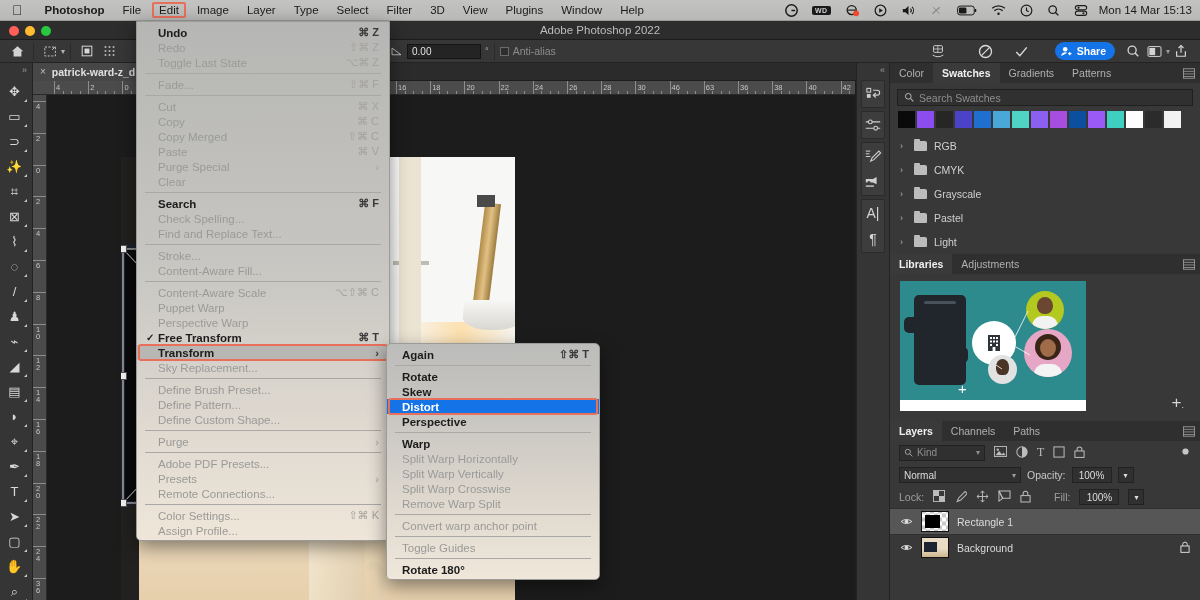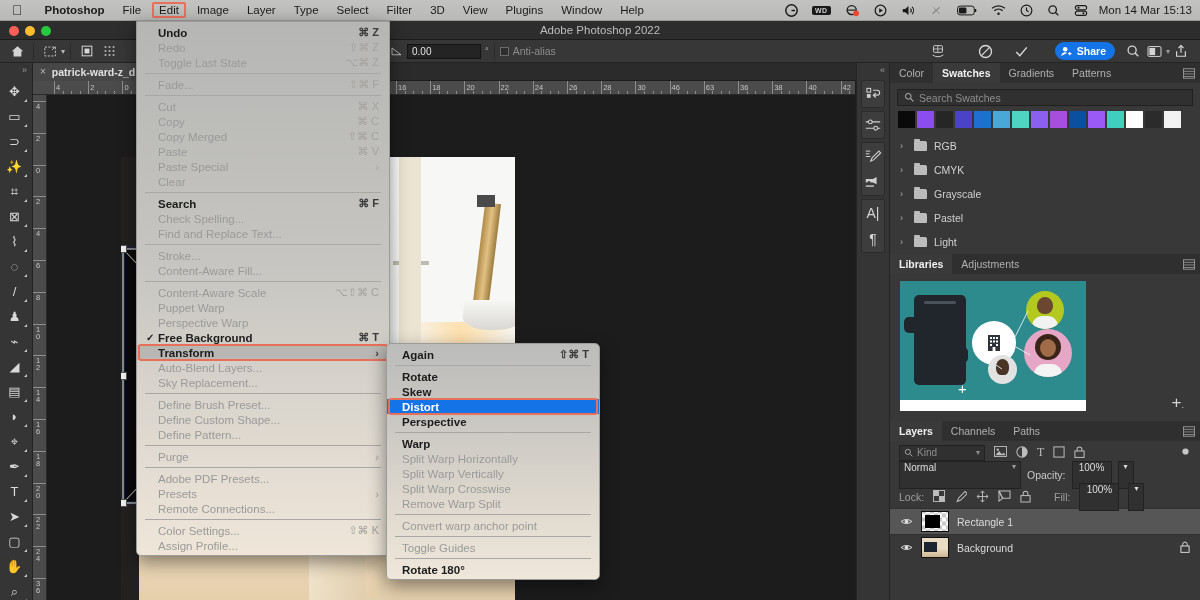--- a/index.html
+++ b/index.html
@@ -207,21 +207,21 @@
   }
   #librariesimg .av { position:absolute; border-radius:50%; overflow:hidden; }
   #librariesimg .whitebar { position:absolute; left:0; bottom:-6px; width:186px; height:11px; background:#fff; }
   #libplus { position:absolute; right:16px; bottom:8px; color:#d4d4d4; font-size:17px; }
 
   #layerstoolrow { display:flex; align-items:center; gap:9px; height:23px; padding:0 9px; color:#c2c2c2; }
   #kindbox { width:86px; height:16px; background:#303030; border:1px solid #222;
     display:flex; align-items:center; gap:4px; padding:0 4px; color:#8e8e8e; font-size:10px; }
   #blendrow { display:flex; align-items:center; gap:6px; height:22px; padding:0 9px; font-size:10.5px; color:#c8c8c8; }
   .selectbox {
-    background:#303030; border:1px solid #222; height:28px; display:flex; align-items:flex-start;
+    background:#303030; border:1px solid #222; height:16px; display:flex; align-items:center;
     justify-content:space-between; padding:0 4px; color:#ddd; font-size:10px; gap:6px;
   }
   #lockrow { display:flex; align-items:center; gap:9px; height:22px; padding:0 9px; font-size:10.5px; color:#bdbdbd; }
   .layerrow {
     height:26px; display:flex; align-items:center; gap:8px; padding:0 10px;
     border-top:1px solid #303030; font-size:10.5px; color:#dcdcdc;
   }
   .layerrow.sel { background:#565656; }
   .thumb { width:28px; height:21px; border:1px solid #111; background:#fff; position:relative; overflow:hidden; }
   .eye { width:13px; display:flex; justify-content:center; color:#ddd; }
@@ -1098,21 +1098,21 @@
     </div>
     <div class="mrow dim">
       <span>Copy Merged</span>
       <span class="key">⇧⌘ C</span>
     </div>
     <div class="mrow dim">
       <span>Paste</span>
       <span class="key">⌘ V</span>
     </div>
     <div class="mrow dim">
-      <span>Paste Special</span>
+      <span>Purge Special</span>
       <span class="key">›</span>
     </div>
     <div class="mrow dim">
       <span>Clear</span>
       <span class="key"></span>
     </div>
     <div class="msep"></div>
     <div class="mrow bold">
       <span>Search</span>
       <span class="key">⌘ F</span>
@@ -1142,46 +1142,42 @@
     <div class="mrow dim">
       <span>Puppet Warp</span>
       <span class="key"></span>
     </div>
     <div class="mrow dim">
       <span>Perspective Warp</span>
       <span class="key"></span>
     </div>
     <div class="mrow bold">
       <span class="check">✓</span>
-      <span>Free Background</span>
+      <span>Free Transform</span>
       <span class="key">⌘ T</span>
     </div>
     <div class="mrow bold boxed hl-sub">
       <span>Transform</span>
       <span class="key">›</span>
     </div>
     <div class="mrow dim">
-      <span>Auto-Blend Layers...</span>
-      <span class="key"></span>
-    </div>
-    <div class="mrow dim">
       <span>Sky Replacement...</span>
       <span class="key"></span>
     </div>
     <div class="msep"></div>
     <div class="mrow dim">
       <span>Define Brush Preset...</span>
       <span class="key"></span>
     </div>
     <div class="mrow dim">
+      <span>Define Pattern...</span>
+      <span class="key"></span>
+    </div>
+    <div class="mrow dim">
       <span>Define Custom Shape...</span>
-      <span class="key"></span>
-    </div>
-    <div class="mrow dim">
-      <span>Define Pattern...</span>
       <span class="key"></span>
     </div>
     <div class="msep"></div>
     <div class="mrow dim">
       <span>Purge</span>
       <span class="key">›</span>
     </div>
     <div class="msep"></div>
     <div class="mrow dim">
       <span>Adobe PDF Presets...</span>

